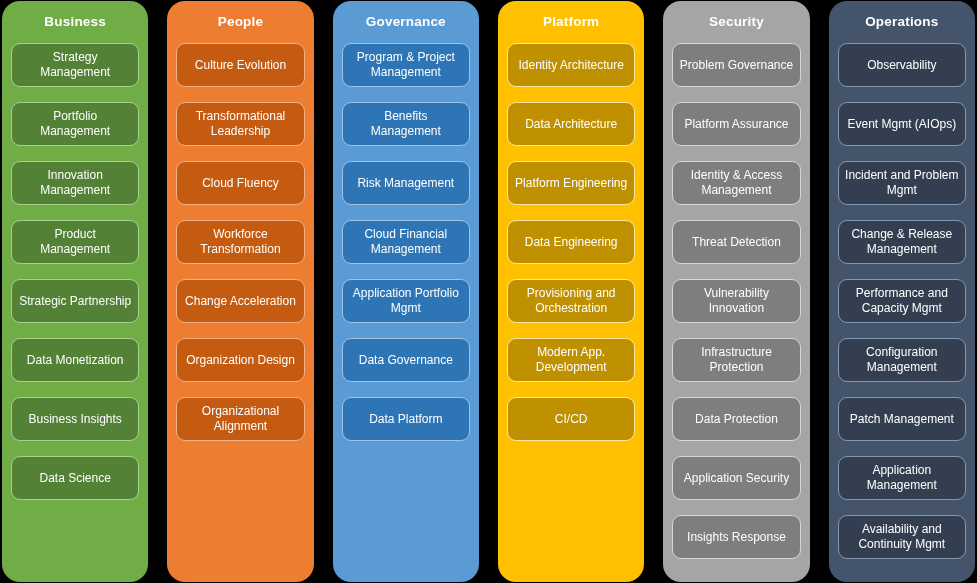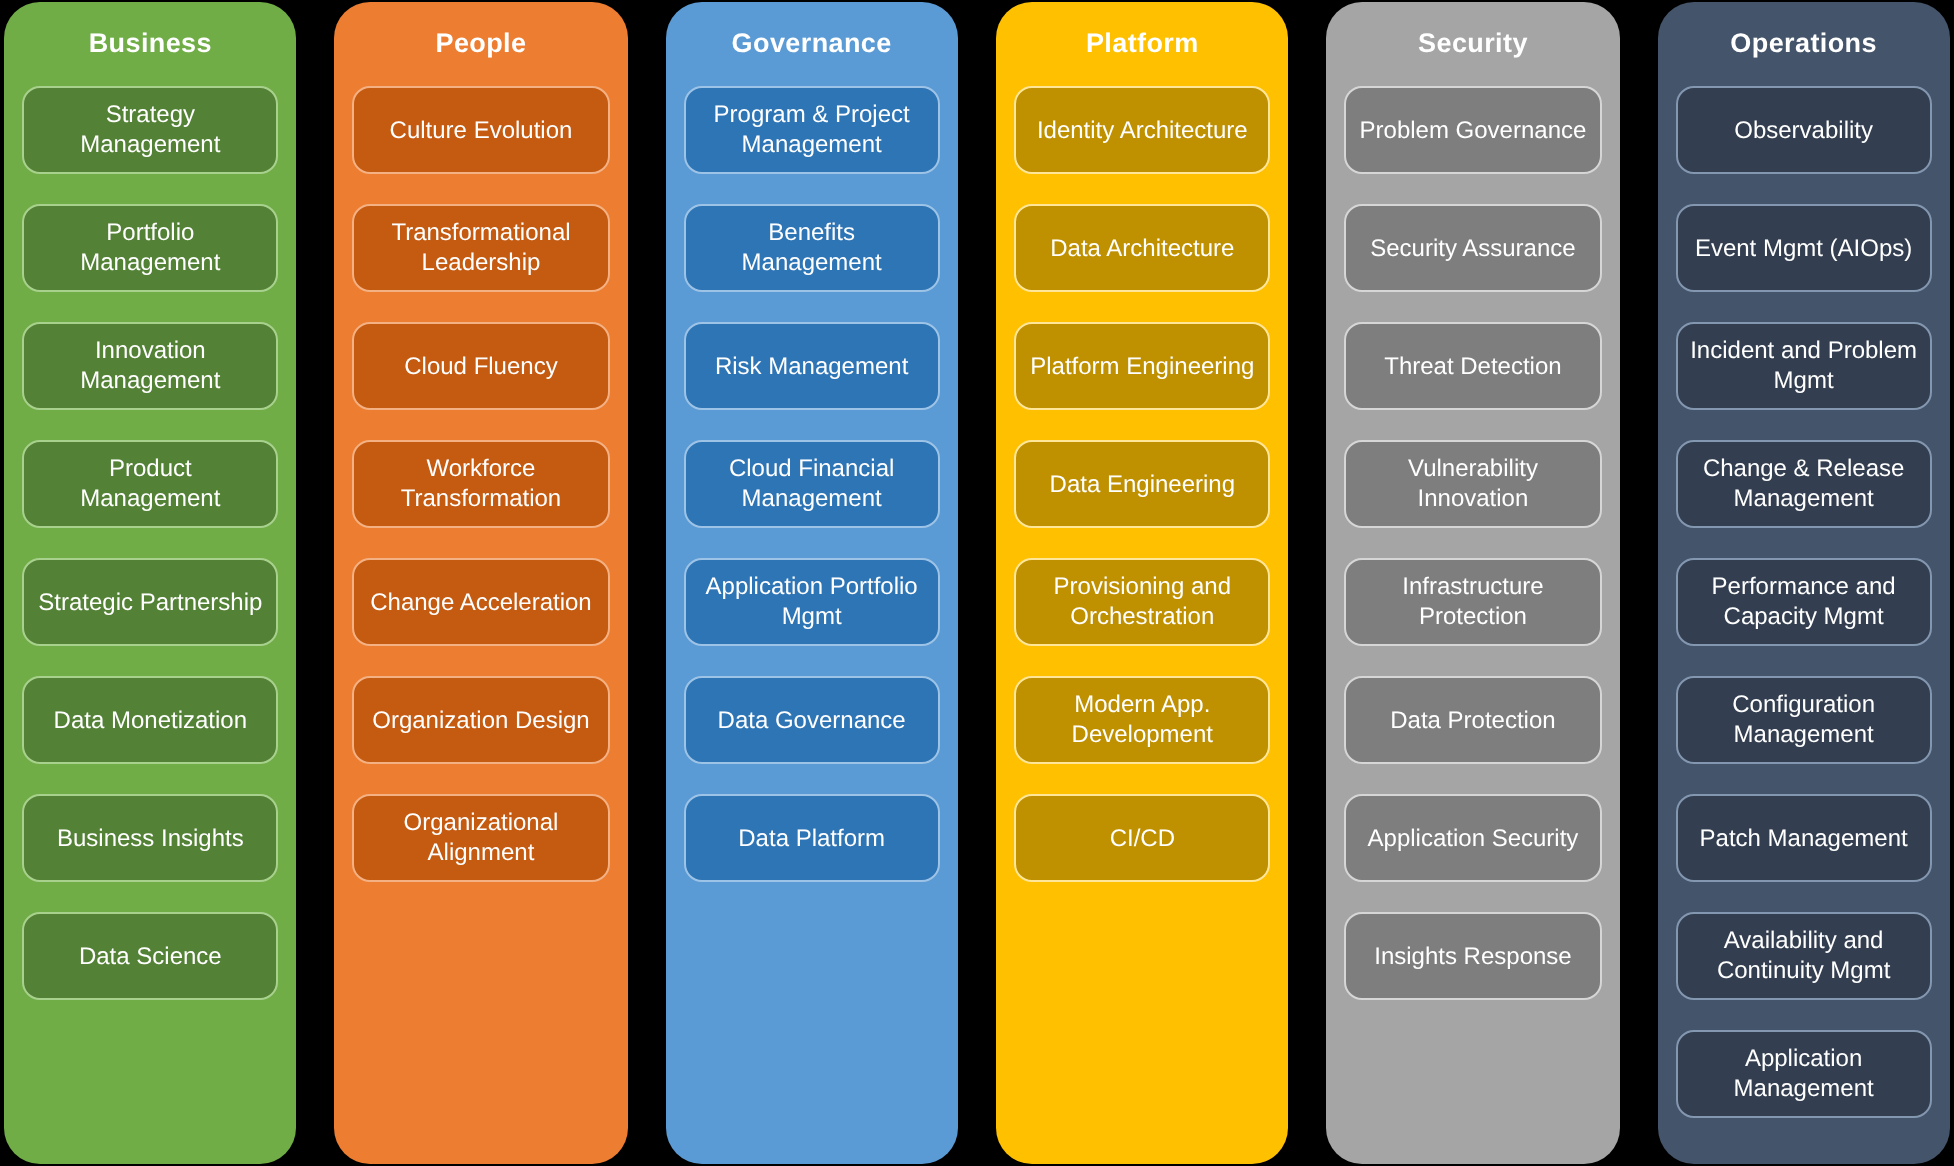--- a/index.html
+++ b/index.html
@@ -108,36 +108,37 @@
         <div class="item">Data Engineering</div>
         <div class="item">Provisioning and Orchestration</div>
         <div class="item">Modern App. Development</div>
         <div class="item">CI/CD</div>
       </div>
     </section>
     <section class="pillar" style="--col-bg: #A5A5A5; --item-bg: #7E7E7E; --item-border: #D6D6D6;">
       <div class="pillar-header">Security</div>
       <div class="items">
         <div class="item">Problem Governance</div>
-        <div class="item">Security Assurance</div>
+        <div class="item">Platform Assurance</div>
+        <div class="item">Identity &amp; Access Management</div>
         <div class="item">Threat Detection</div>
         <div class="item">Vulnerability Innovation</div>
         <div class="item">Infrastructure Protection</div>
         <div class="item">Data Protection</div>
         <div class="item">Application Security</div>
         <div class="item">Insights Response</div>
       </div>
     </section>
     <section class="pillar" style="--col-bg: #44546A; --item-bg: #333F50; --item-border: #8497B0;">
       <div class="pillar-header">Operations</div>
       <div class="items">
         <div class="item">Observability</div>
         <div class="item">Event Mgmt (AIOps)</div>
         <div class="item">Incident and Problem Mgmt</div>
         <div class="item">Change &amp; Release Management</div>
         <div class="item">Performance and Capacity Mgmt</div>
         <div class="item">Configuration Management</div>
         <div class="item">Patch Management</div>
+        <div class="item">Application Management</div>
         <div class="item">Availability and Continuity Mgmt</div>
-        <div class="item">Application Management</div>
       </div>
     </section>
   </main>
 
 </body></html>

